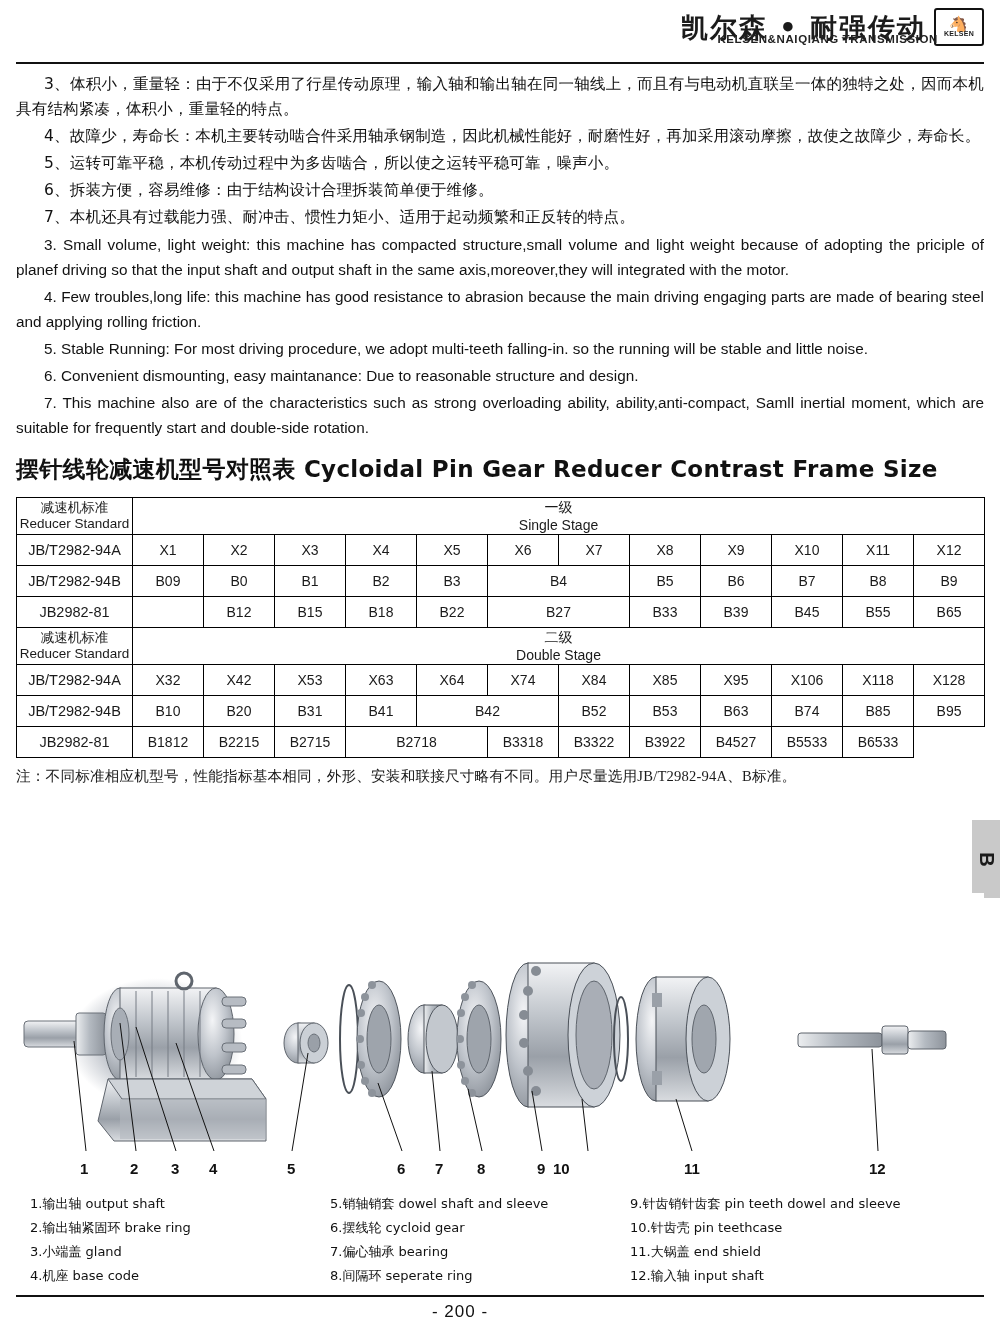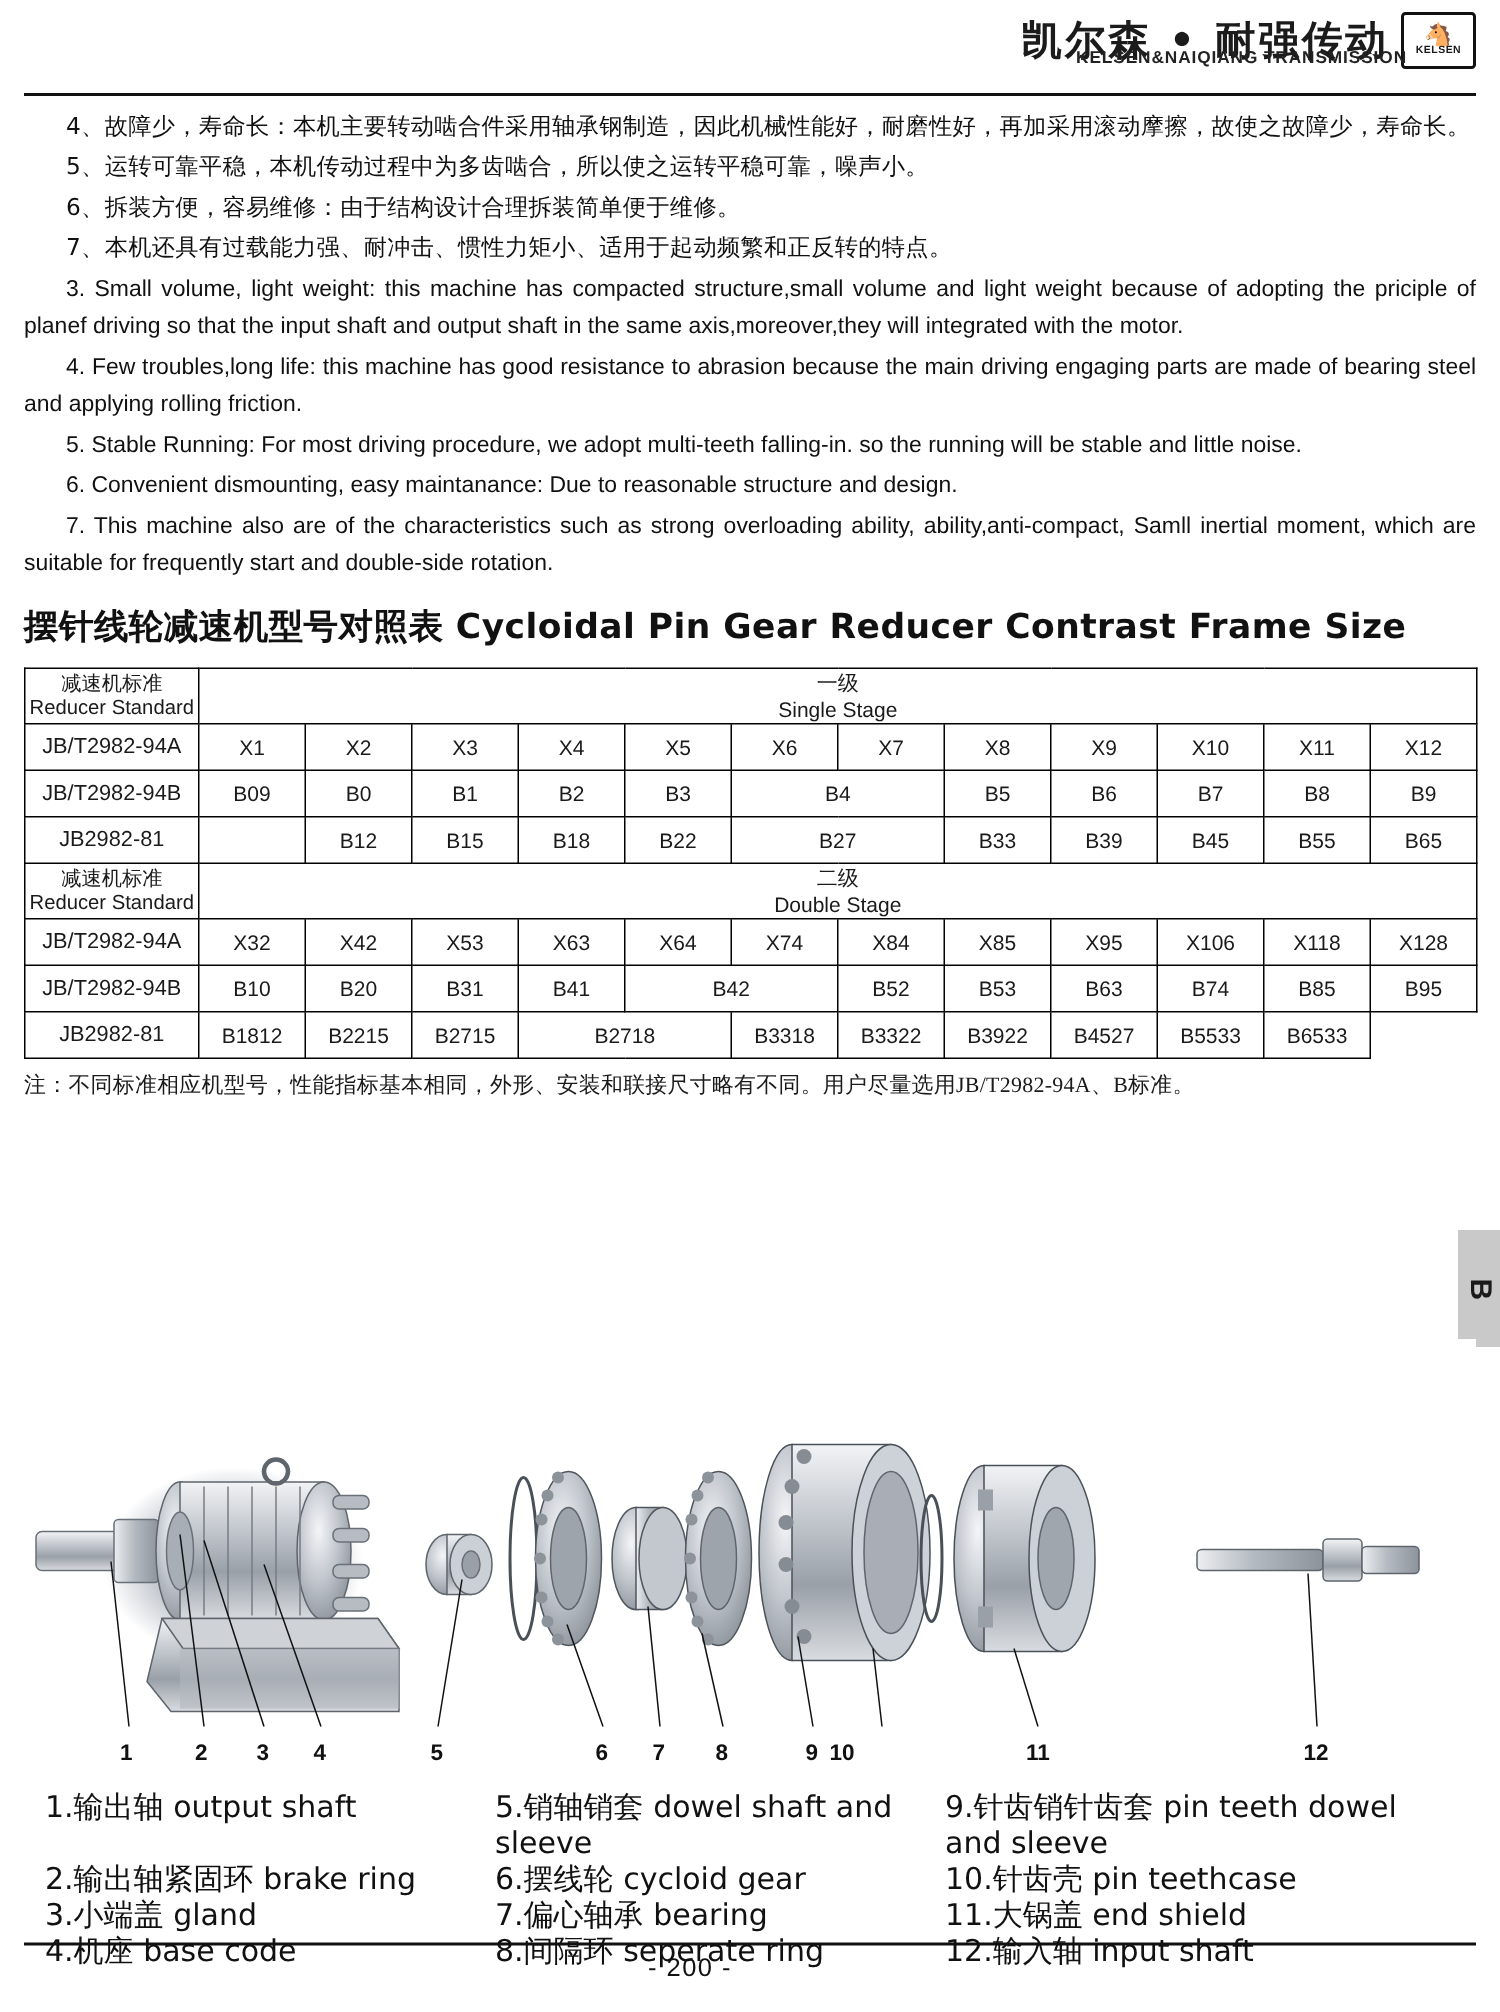--- a/index.html
+++ b/index.html
@@ -146,21 +146,21 @@
   }
 
   
   .legend{
     position:absolute;left:30px;top:1192px;width:950px;
     display:grid;
     grid-template-columns:300px 300px 330px;
     row-gap:0px;
   }
   .legend div{
-    font-size:20px;
+    font-size:13px;
     line-height:24px;
     font-family:"DejaVu Sans","Liberation Sans",sans-serif;
     color:#111;
   }
 
   
   .footer-rule{position:absolute;left:16px;top:1295px;width:968px;height:2px;background:#111;}
   .pageno{
     position:absolute;left:0;top:1302px;width:920px;text-align:center;
     font-size:17px;letter-spacing:1px;color:#111;
@@ -178,20 +178,21 @@
       <div class="logo-box">
         <div class="logo-horse">🐴</div>
         <div class="logo-name">KELSEN</div>
       </div>
     </div>
     <div class="brand-en">KELSEN&amp;NAIQIANG TRANSMISSION</div>
   </div>
   <div class="hr-top"></div>
 
   <div class="content">
+    <p class="para cn indent">3、体积小，重量轻：由于不仅采用了行星传动原理，输入轴和输出轴在同一轴线上，而且有与电动机直联呈一体的独特之处，因而本机具有结构紧凑，体积小，重量轻的特点。</p>
     <p class="para cn indent">4、故障少，寿命长：本机主要转动啮合件采用轴承钢制造，因此机械性能好，耐磨性好，再加采用滚动摩擦，故使之故障少，寿命长。</p>
     <p class="para cn indent">5、运转可靠平稳，本机传动过程中为多齿啮合，所以使之运转平稳可靠，噪声小。</p>
     <p class="para cn indent">6、拆装方便，容易维修：由于结构设计合理拆装简单便于维修。</p>
     <p class="para cn indent">7、本机还具有过载能力强、耐冲击、惯性力矩小、适用于起动频繁和正反转的特点。</p>
     <p class="para indent">3. Small volume, light weight: this machine has compacted structure,small volume and light weight because of adopting the priciple of planef driving so that the input shaft and output shaft in the same axis,moreover,they will integrated with the motor.</p>
     <p class="para indent">4. Few troubles,long life: this machine has good  resistance to abrasion because the main driving engaging parts are made of bearing steel and applying rolling friction.</p>
     <p class="para indent">5. Stable Running: For most driving procedure, we adopt multi-teeth falling-in. so the running will be stable and little noise.</p>
     <p class="para indent">6. Convenient dismounting, easy maintanance: Due to reasonable structure and design.</p>
     <p class="para indent">7. This machine also are of the characteristics such as strong overloading ability, ability,anti-compact, Samll inertial moment, which are suitable for frequently start and double-side rotation.</p>
 

